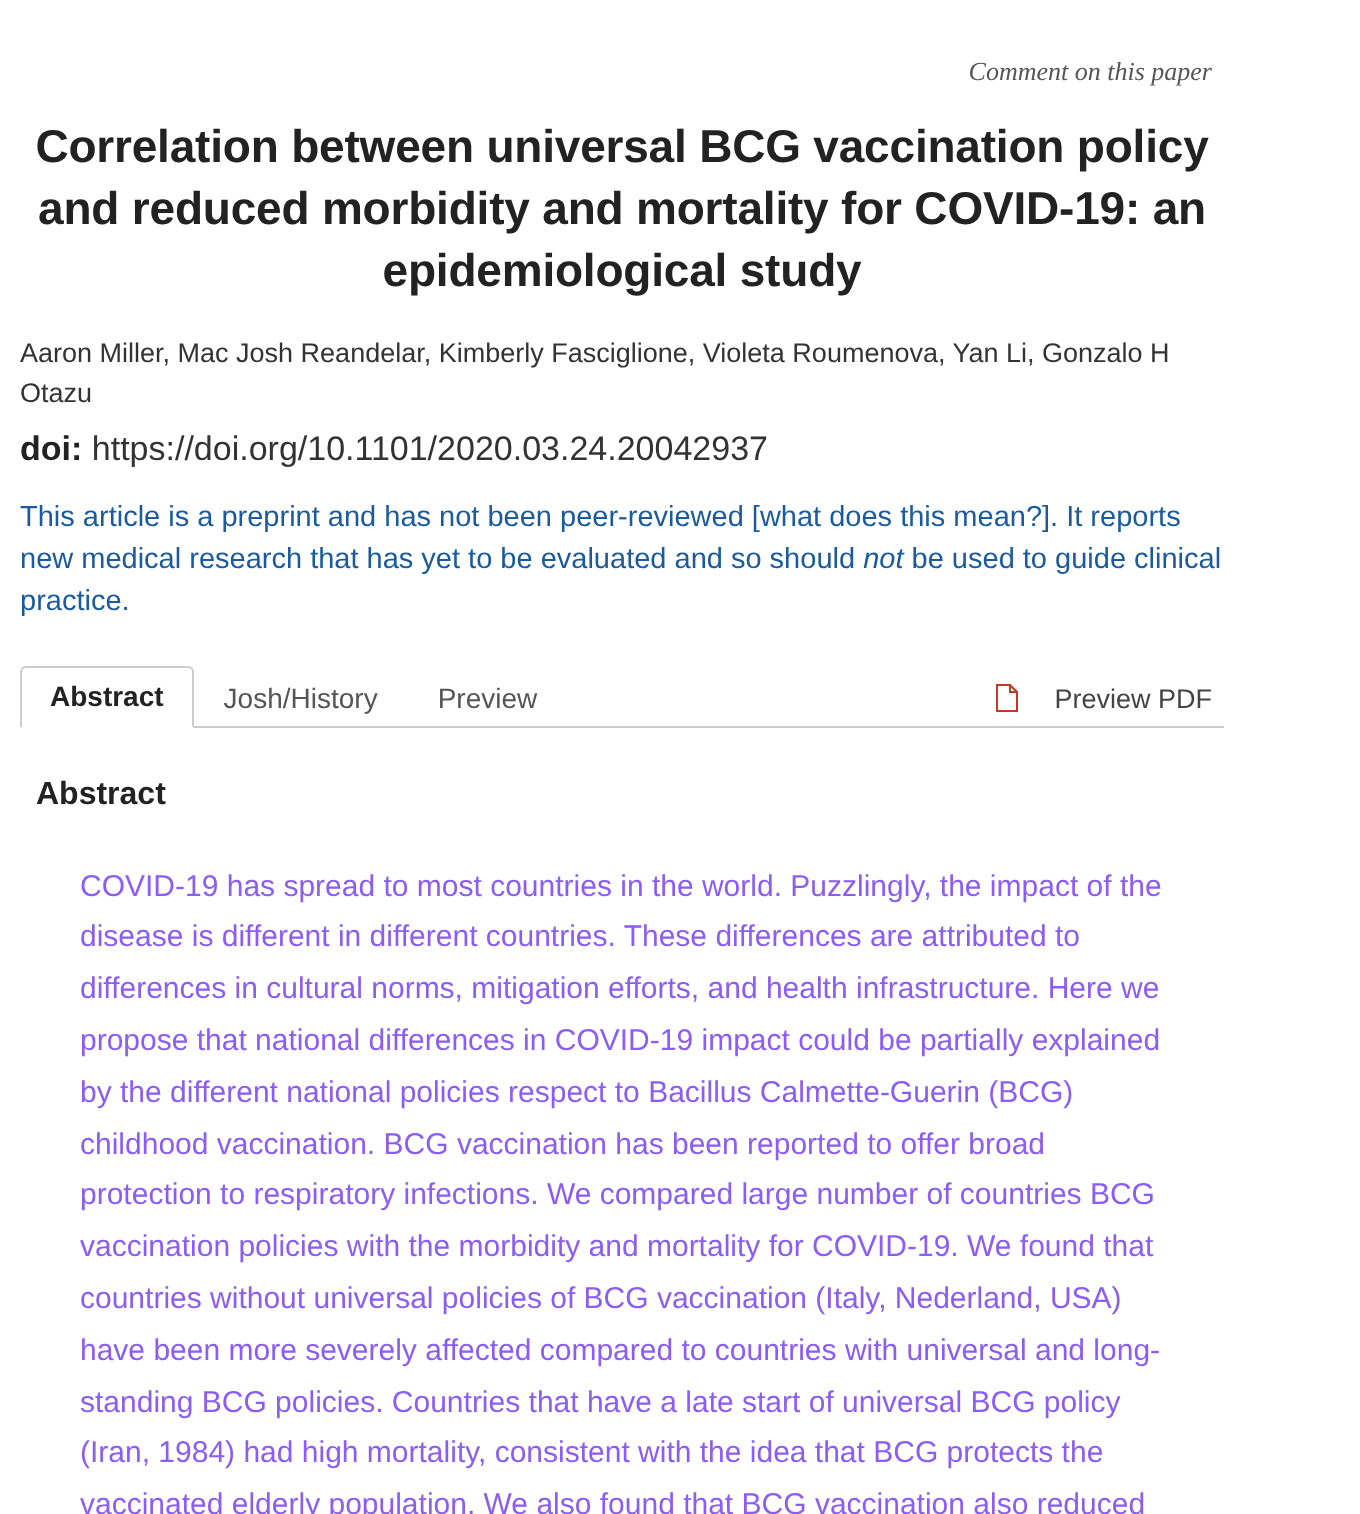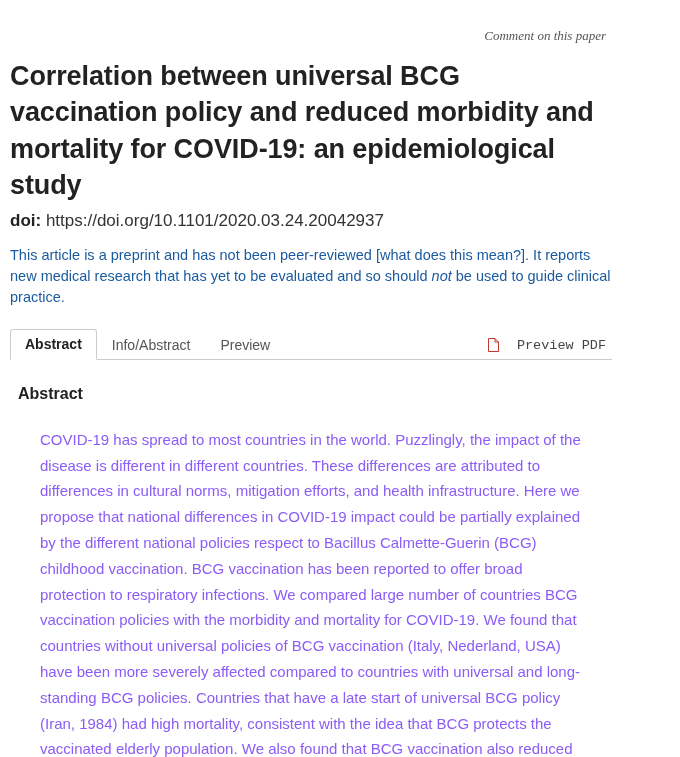--- a/index.html
+++ b/index.html
@@ -27,26 +27,27 @@
     font-size: 13px;
     color: #555555;
     font-style: italic;
     font-family: "Liberation Serif", serif;
   }
   .comment-bar a {
     color: #555555;
     text-decoration: none;
   }
   h1.title {
-    font-size: 27px;
+    font-size: 23px;
     line-height: 1.35;
     font-weight: bold;
     color: #222222;
     margin: 14px 0 0 0;
     letter-spacing: -0.1px;
+    text-align: center;
   }
   .authors {
     margin-top: 16px;
     font-size: 13.5px;
     color: #333333;
     line-height: 1.5;
   }
   .doi-line {
     margin-top: 7px;
     font-size: 17px;
@@ -104,21 +105,20 @@
   .preview-pdf {
     position: absolute;
     right: 6px;
     bottom: 6px;
     font-size: 13.5px;
     color: #444444;
     display: flex;
     align-items: center;
     gap: 18px;
     cursor: pointer;
-    font-family: Liberation Mono, monospace;
   }
   .pdf-icon {
     display: inline-block;
     width: 11px;
     height: 14px;
     position: relative;
   }
   .pdf-icon svg { display: block; }
   h2.section-heading {
     font-size: 16px;
@@ -138,33 +138,34 @@
 <body>
 
 <div class="page">
 
   <div class="comment-bar">
     <a href="#" class="comment-link">Comment on this paper</a>
   </div>
 
   <h1 class="title">Correlation between universal BCG vaccination policy and reduced morbidity and mortality for COVID-19: an epidemiological study</h1>
 
+  <div class="authors">Aaron Miller, Mac Josh Reandelar, Kimberly Fasciglione, Violeta Roumenova, Yan Li, Gonzalo H Otazu</div>
 
   <div class="doi-line">
     <span class="doi-label">doi:</span>
     <a href="#" class="doi-link">https://doi.org/10.1101/2020.03.24.20042937</a>
   </div>
 
   <div class="preprint-notice">
     <span>This article is a preprint and has not been peer-reviewed [</span><a href="#" class="linkish">what does this mean?</a><span>]. It reports new medical research that has yet to be evaluated and so should </span><em>not</em><span> be used to guide clinical practice.</span>
   </div>
 
   <div class="tabs-wrap">
     <div class="tab active">Abstract</div>
-    <div class="tab">Info/Abstract</div>
+    <div class="tab">Josh/History</div>
     <div class="tab">Preview</div>
 
     <div class="preview-pdf">
       <span class="pdf-icon">
         <svg width="11" height="14" viewBox="0 0 11 14">
           <path d="M0.5 0.5 H7 L10.5 4 V13.5 H0.5 Z" fill="none" stroke="#c0392b" stroke-width="1"></path>
           <path d="M7 0.5 V4 H10.5" fill="none" stroke="#c0392b" stroke-width="1"></path>
         </svg>
       </span>
       <span>Preview PDF</span>

